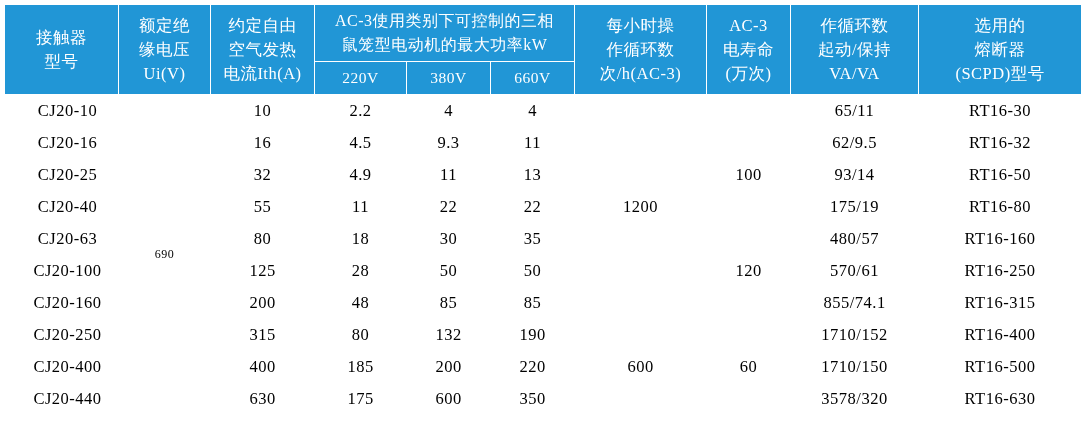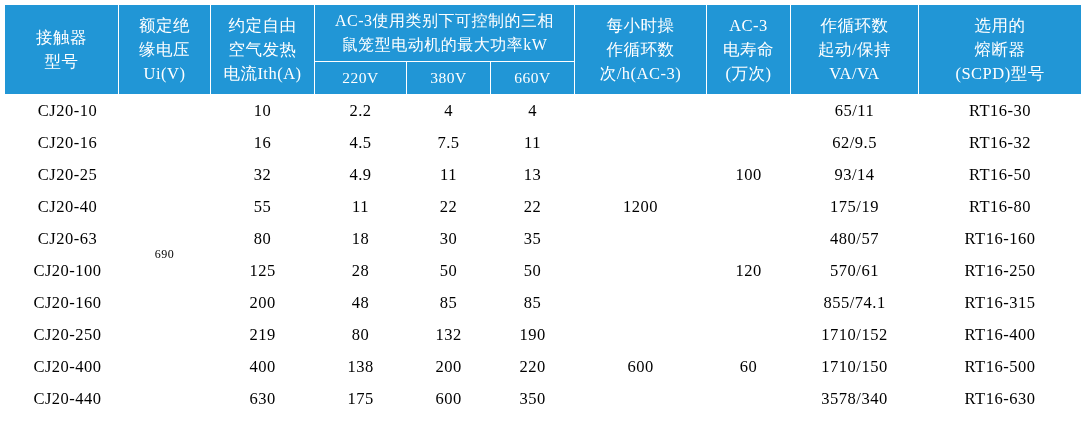--- a/index.html
+++ b/index.html
@@ -149,21 +149,21 @@
       <td>4</td>
       <td rowspan="7">1200</td>
       <td></td>
       <td>65/11</td>
       <td>RT16-30</td>
     </tr>
     <tr>
       <td class="model">CJ20-16</td>
       <td>16</td>
       <td>4.5</td>
-      <td>7.5</td>
+      <td>9.3</td>
       <td>11</td>
       <td rowspan="3">100</td>
       <td>62/9.5</td>
       <td>RT16-32</td>
     </tr>
     <tr>
       <td class="model">CJ20-25</td>
       <td>32</td>
       <td>4.9</td>
       <td>11</td>
@@ -203,41 +203,41 @@
       <td class="model">CJ20-160</td>
       <td>200</td>
       <td>48</td>
       <td>85</td>
       <td>85</td>
       <td>855/74.1</td>
       <td>RT16-315</td>
     </tr>
     <tr>
       <td class="model">CJ20-250</td>
-      <td>219</td>
+      <td>315</td>
       <td>80</td>
       <td>132</td>
       <td>190</td>
       <td rowspan="3">600</td>
       <td rowspan="3">60</td>
       <td>1710/152</td>
       <td>RT16-400</td>
     </tr>
     <tr>
       <td class="model">CJ20-400</td>
       <td>400</td>
-      <td>138</td>
+      <td>185</td>
       <td>200</td>
       <td>220</td>
       <td>1710/150</td>
       <td>RT16-500</td>
     </tr>
     <tr>
       <td class="model">CJ20-440</td>
       <td>630</td>
       <td>175</td>
       <td>600</td>
       <td>350</td>
-      <td>3578/340</td>
+      <td>3578/320</td>
       <td>RT16-630</td>
     </tr>
   </tbody>
 </table>
 
 </body></html>

